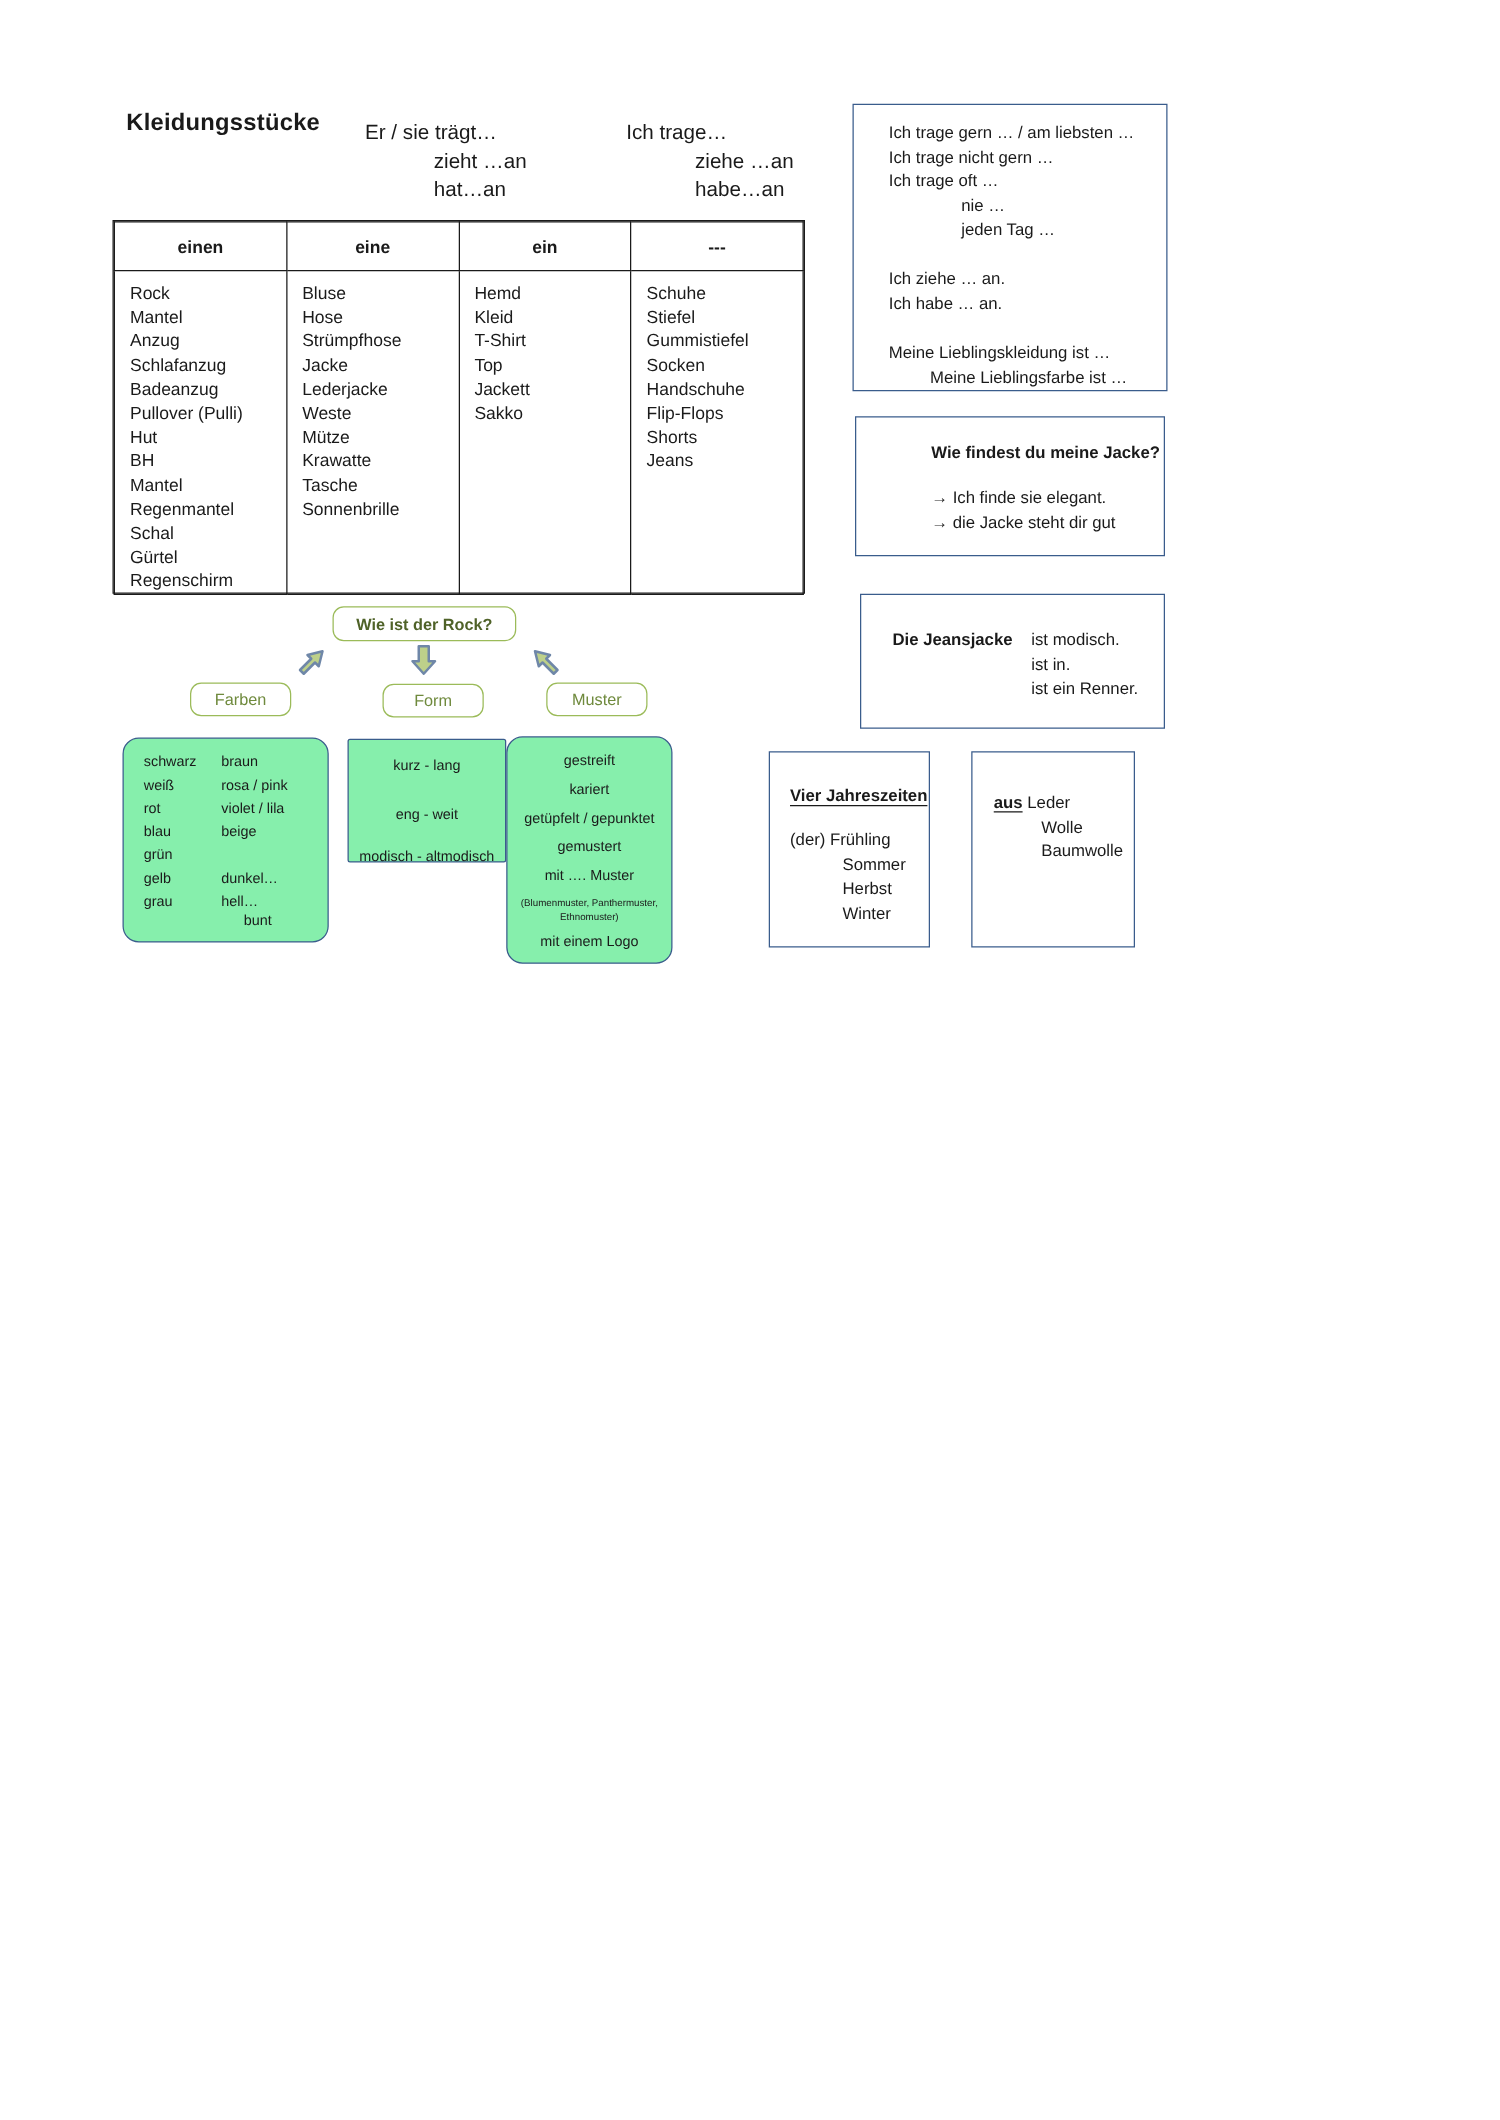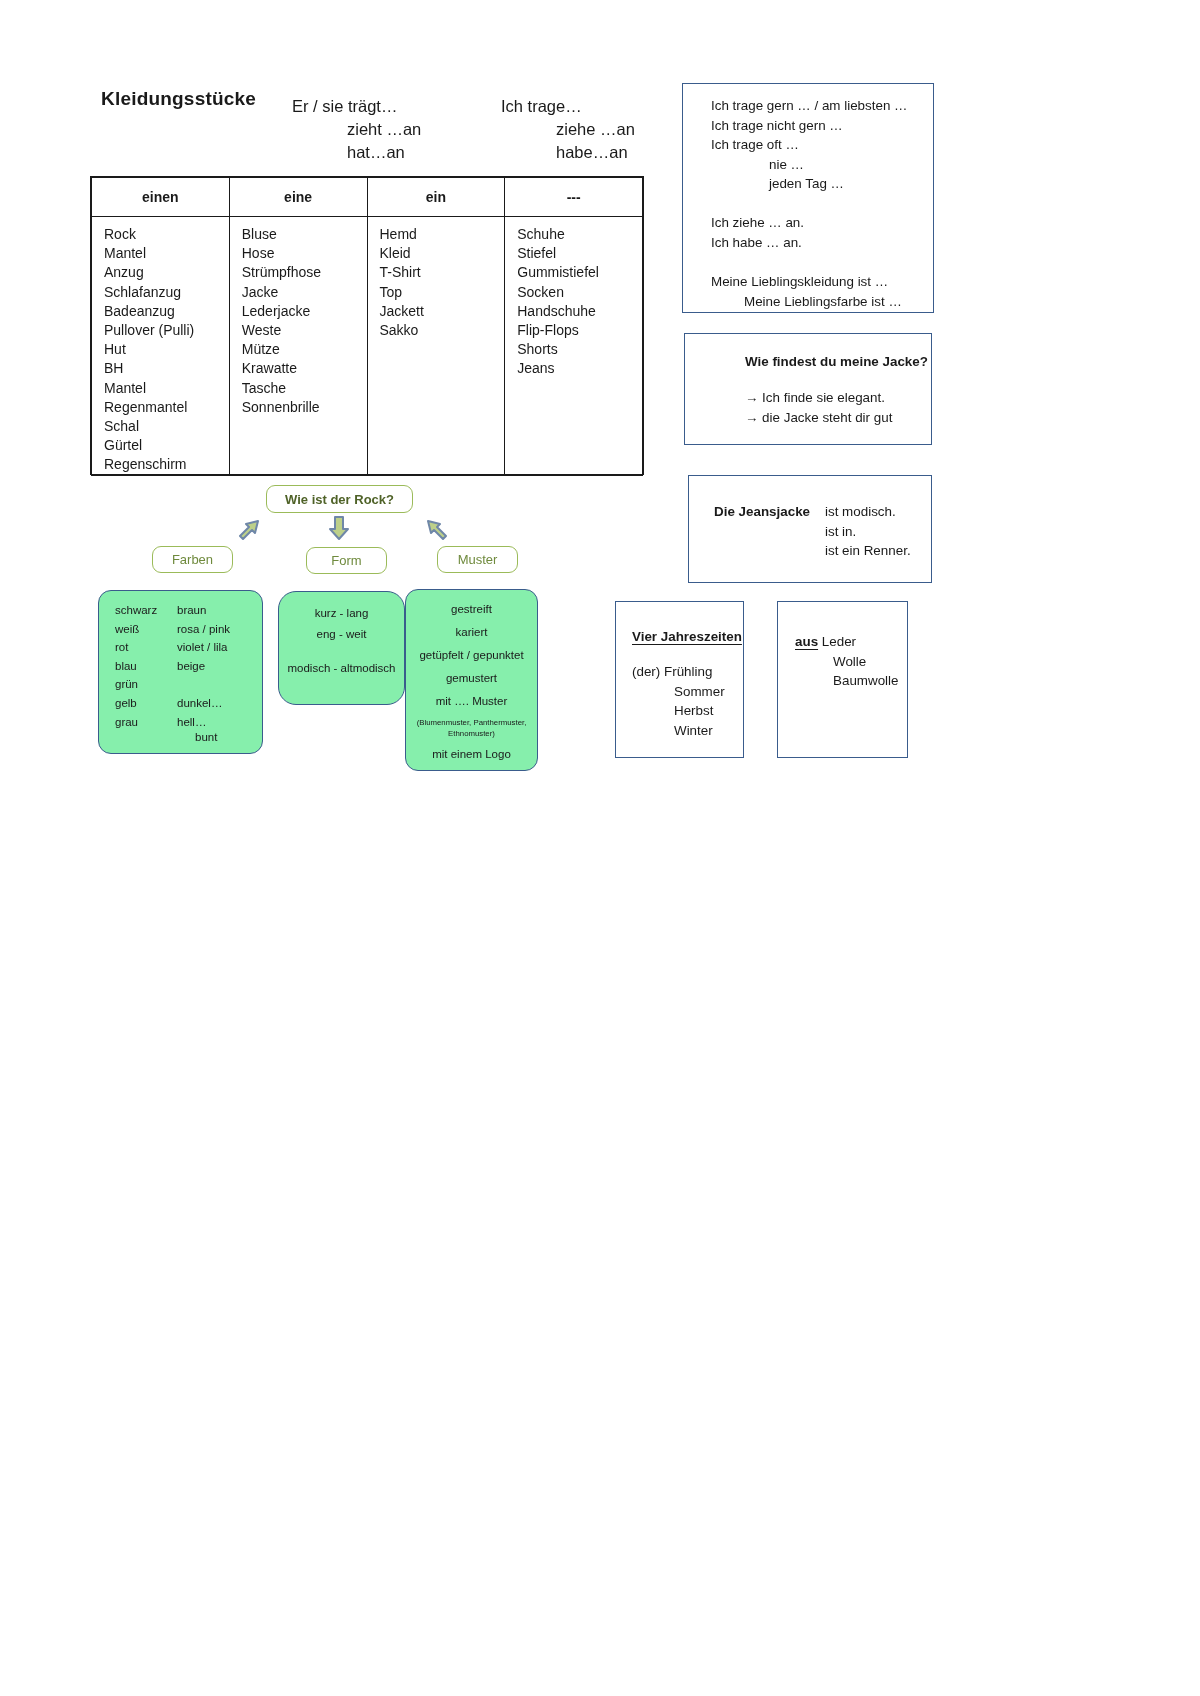--- a/index.html
+++ b/index.html
@@ -66,33 +66,33 @@
 
   .arrow { position:absolute; }
 
   .rounded-box {
     position:absolute;
     border:1.4px solid #3a5c8c;
     border-radius:13px;
     background:#86efac;
   }
   #box-farben { left:98px; top:590px; width:165px; height:164px; }
-  #box-form   { left:278px; top:591px; width:127px; height:114px; border-radius:18px; }
+  #box-form   { left:278px; top:591px; width:127px; height:99px; border-radius:2px; }
   #box-muster { left:405px; top:589px; width:133px; height:182px; }
 
   .colors-grid {
     position:absolute; left:16px; top:10px;
     display:grid; grid-template-columns:62px 80px;
     font-size:11.5px; line-height:18.6px; color:#1a1a1a;
   }
   .colors-grid span { white-space:nowrap; }
 
   #box-form .line { text-align:center; font-size:11.5px; }
   #form-l1 { margin-top:15px; }
-  #form-l2 { margin-top:9px; }
+  #form-l2 { margin-top:27px; }
   #form-l3 { margin-top:22px; }
 
   #box-muster .mline { text-align:center; font-size:11.5px; line-height:15px; }
   #box-muster .mline + .mline { margin-top:8px; }
   #box-muster .tiny { font-size:7.8px; line-height:11px; margin-top:5px; }
   #box-muster .tiny .cont { display:block; }
   #muster-logo { margin-top:10px; }
 
   
   .blue-box {

